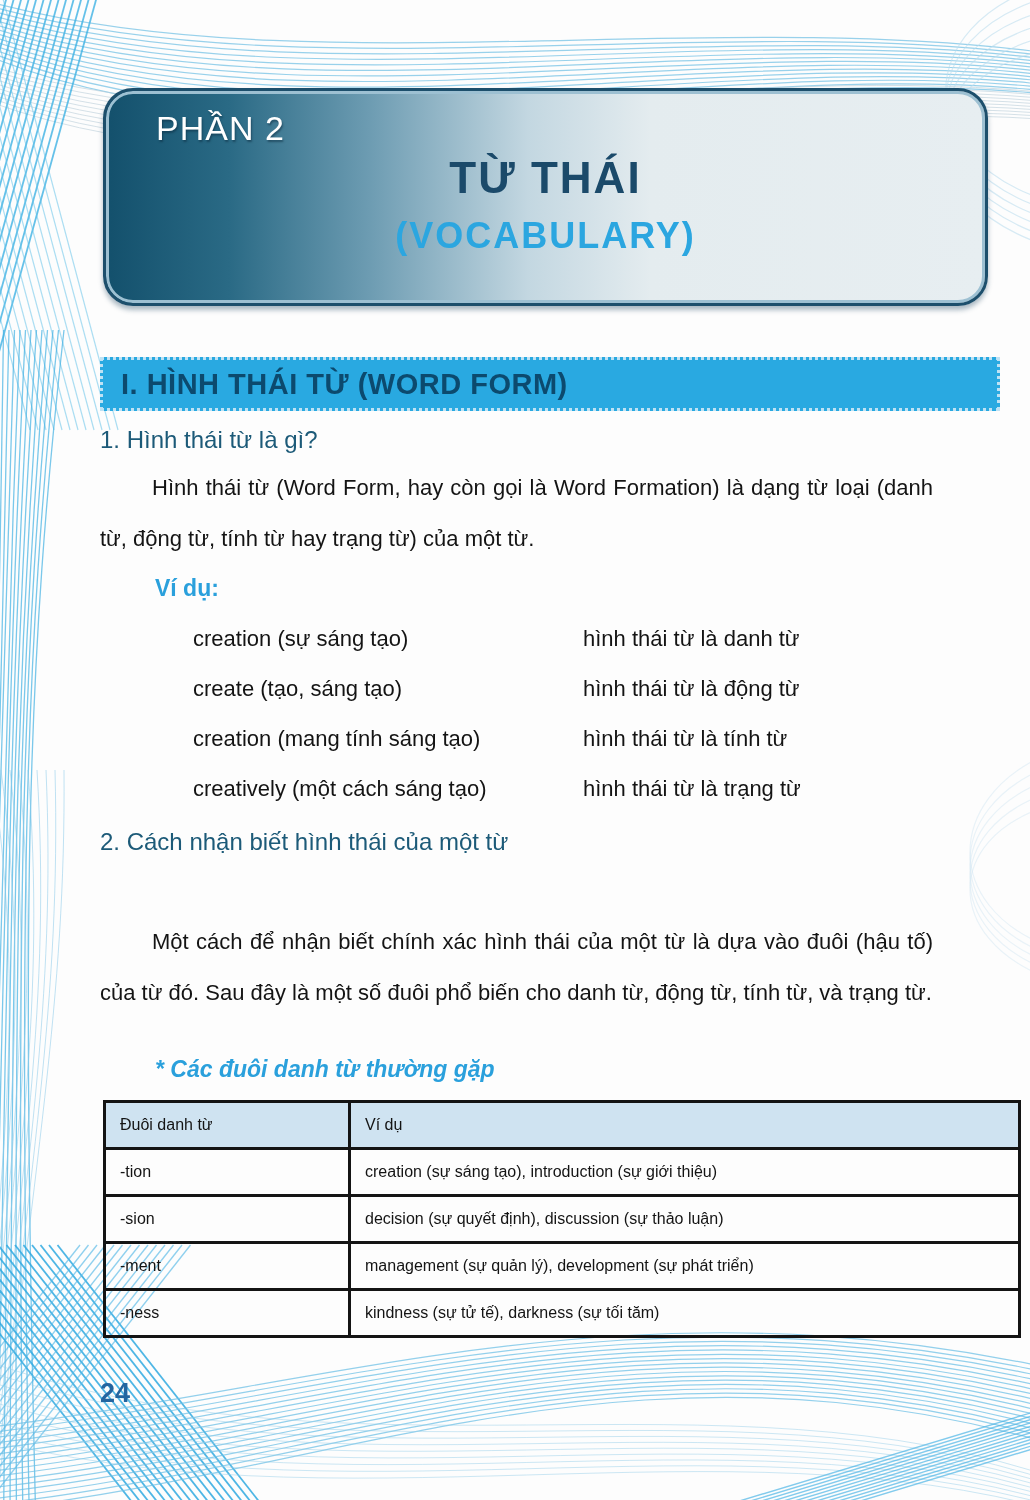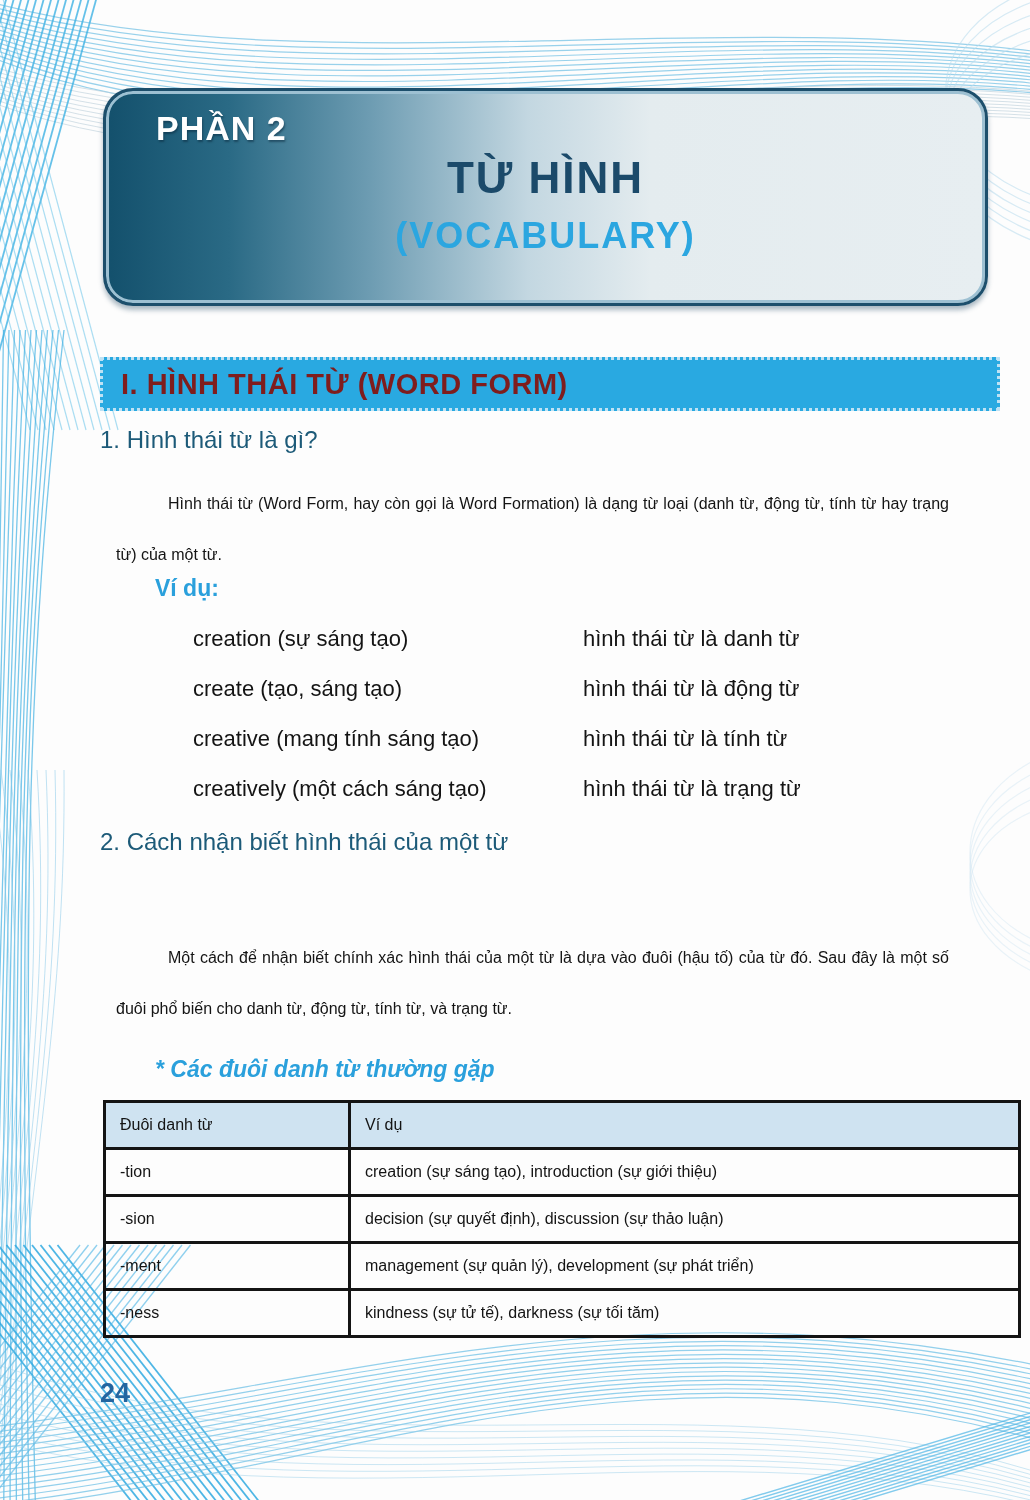--- a/index.html
+++ b/index.html
@@ -14,47 +14,47 @@
   
   .header-box{
     position:absolute;left:103px;top:88px;width:879px;height:212px;
     border-radius:30px;
     background:linear-gradient(90deg,#13506c 0%,#2a6a85 14%,#6d9cb2 30%,#c3d7e1 48%,#e4ecef 62%,#e7eef1 100%);
     border:3px solid #1d4f6c;
     box-shadow:inset 0 0 0 3px #9dc0d2, 0 4px 5px rgba(20,60,90,.35);
   }
   .part-label{
     position:absolute;left:50px;top:18px;
-    font-size:34px;font-weight:700;color:#ffffff;letter-spacing:1px;
+    font-size:34px;font-weight:400;color:#ffffff;letter-spacing:1px;
     text-shadow:1px 2px 2px rgba(10,40,60,.5);
   }
   .part-title{
     position:absolute;left:0;right:0;top:62px;text-align:center;
     font-size:44px;font-weight:800;color:#1b4a6a;letter-spacing:2px;
   }
   .part-subtitle{
     position:absolute;left:0;right:0;top:124px;text-align:center;
     font-size:36px;font-weight:700;color:#2ba6e0;letter-spacing:2px;
   }
 
   
   .banner{
     position:absolute;left:100px;top:357px;width:876px;height:48px;
     background:#29a9e1;
     border:3px dotted #bfe2f4;
-    color:#7f1d1d;font-size:29px;font-weight:800;letter-spacing:.5px;
+    color:#0c4a6e;font-size:29px;font-weight:800;letter-spacing:.5px;
     line-height:48px;padding-left:18px;
   }
 
   .h-dark{position:absolute;margin:0;color:#1c5a78;font-size:24px;font-weight:400;}
   .h1pos{left:100px;top:426px;}
   .h2pos{left:100px;top:828px;}
 
   .para{
-    position:absolute;margin:16px;font-size:16px;line-height:51px;
+    position:absolute;margin:0;font-size:22px;line-height:51px;
     text-align:justify;text-indent:52px;color:#141414;
   }
   .para1{left:100px;top:462px;width:833px;}
   .para2{left:100px;top:916px;width:833px;}
 
   .accent{position:absolute;color:#2aa0dc;font-size:23px;font-weight:700;}
   .vidu{left:155px;top:575px;}
   .suba{left:155px;top:876px;}
   .caption{left:155px;top:1056px;font-style:italic;}
 
@@ -238,40 +238,40 @@
     <path d="M 1045 768 C 945 810, 945 913, 1045 953" fill="none" stroke="#d4e8f3" stroke-width="1.1" opacity="0.5"></path>
     <path d="M 1045 781 C 945 820, 945 921, 1045 961" fill="none" stroke="#d4e8f3" stroke-width="1.1" opacity="0.5"></path>
     <path d="M 1045 794 C 945 830, 945 929, 1045 969" fill="none" stroke="#d4e8f3" stroke-width="1.1" opacity="0.5"></path>
     <path d="M 1045 807 C 945 840, 945 937, 1045 977" fill="none" stroke="#d4e8f3" stroke-width="1.1" opacity="0.5"></path>
   </svg>
 
 <div class="content">
 
   <div class="header-box">
     <div class="part-label">PHẦN 2</div>
-    <div class="part-title">TỪ HÌNH</div>
+    <div class="part-title">TỪ THÁI</div>
     <div class="part-subtitle">(VOCABULARY)</div>
   </div>
 
   <div class="banner">
     <span>I. HÌNH THÁI TỪ (WORD FORM)</span>
   </div>
 
   <h2 class="h-dark h1pos">1. Hình thái từ là gì?</h2>
 
   <p class="para para1">Hình thái từ (Word Form, hay còn gọi là Word Formation) là dạng từ loại (danh từ, động từ, tính từ hay trạng từ) của một từ.</p>
 
   <div class="accent vidu">Ví dụ:</div>
 
   <div class="examples">
     <span>creation (sự sáng tạo)</span>
     <span>hình thái từ là danh từ</span>
     <span>create (tạo, sáng tạo)</span>
     <span>hình thái từ là động từ</span>
-    <span>creative (mang tính sáng tạo)</span>
+    <span>creation (mang tính sáng tạo)</span>
     <span>hình thái từ là tính từ</span>
     <span>creatively (một cách sáng tạo)</span>
     <span>hình thái từ là trạng từ</span>
   </div>
 
   <h2 class="h-dark h2pos">2. Cách nhận biết hình thái của một từ</h2>
 
 
   <p class="para para2">Một cách để nhận biết chính xác hình thái của một từ là dựa vào đuôi (hậu tố) của từ đó. Sau đây là một số đuôi phổ biến cho danh từ, động từ, tính từ, và trạng từ.</p>
 

